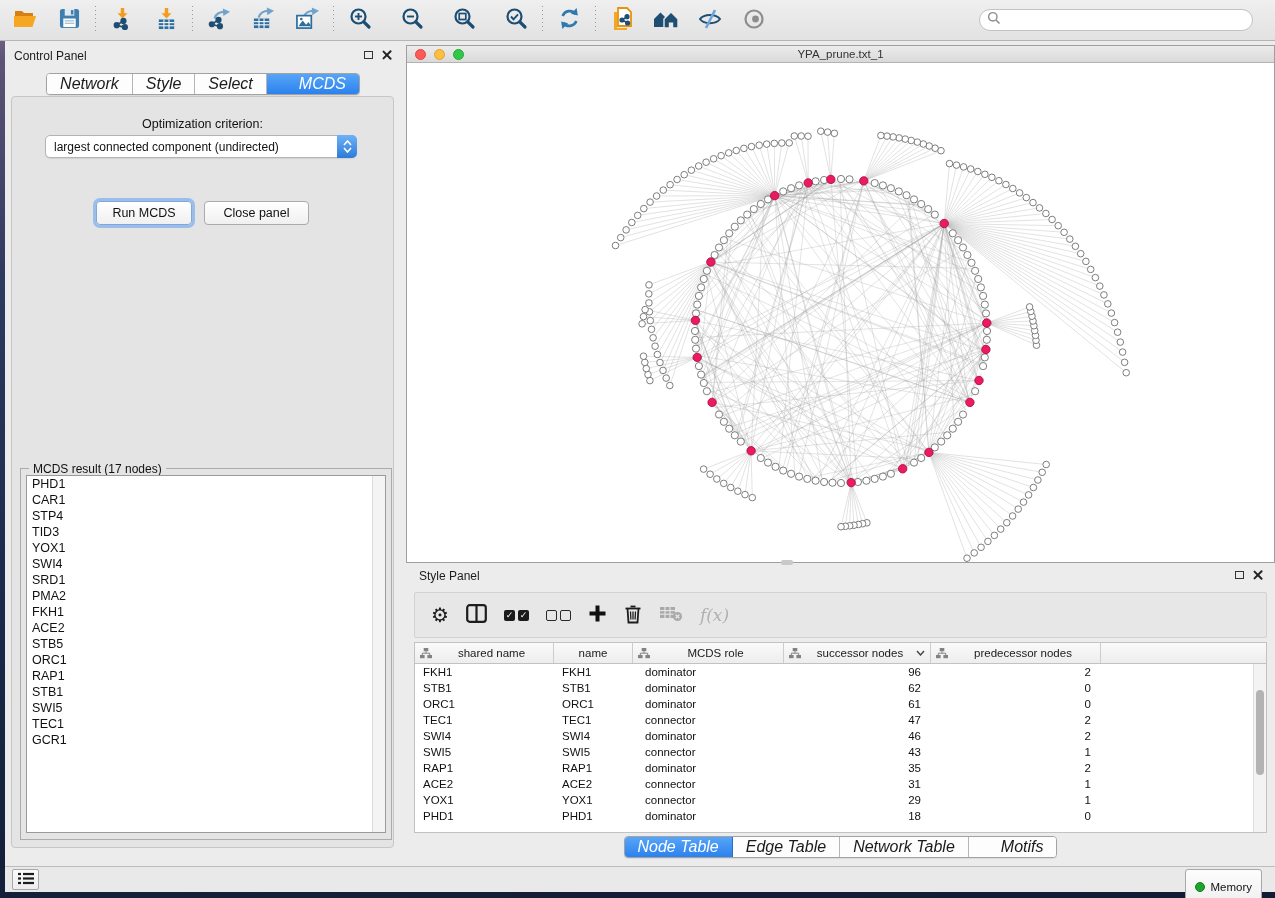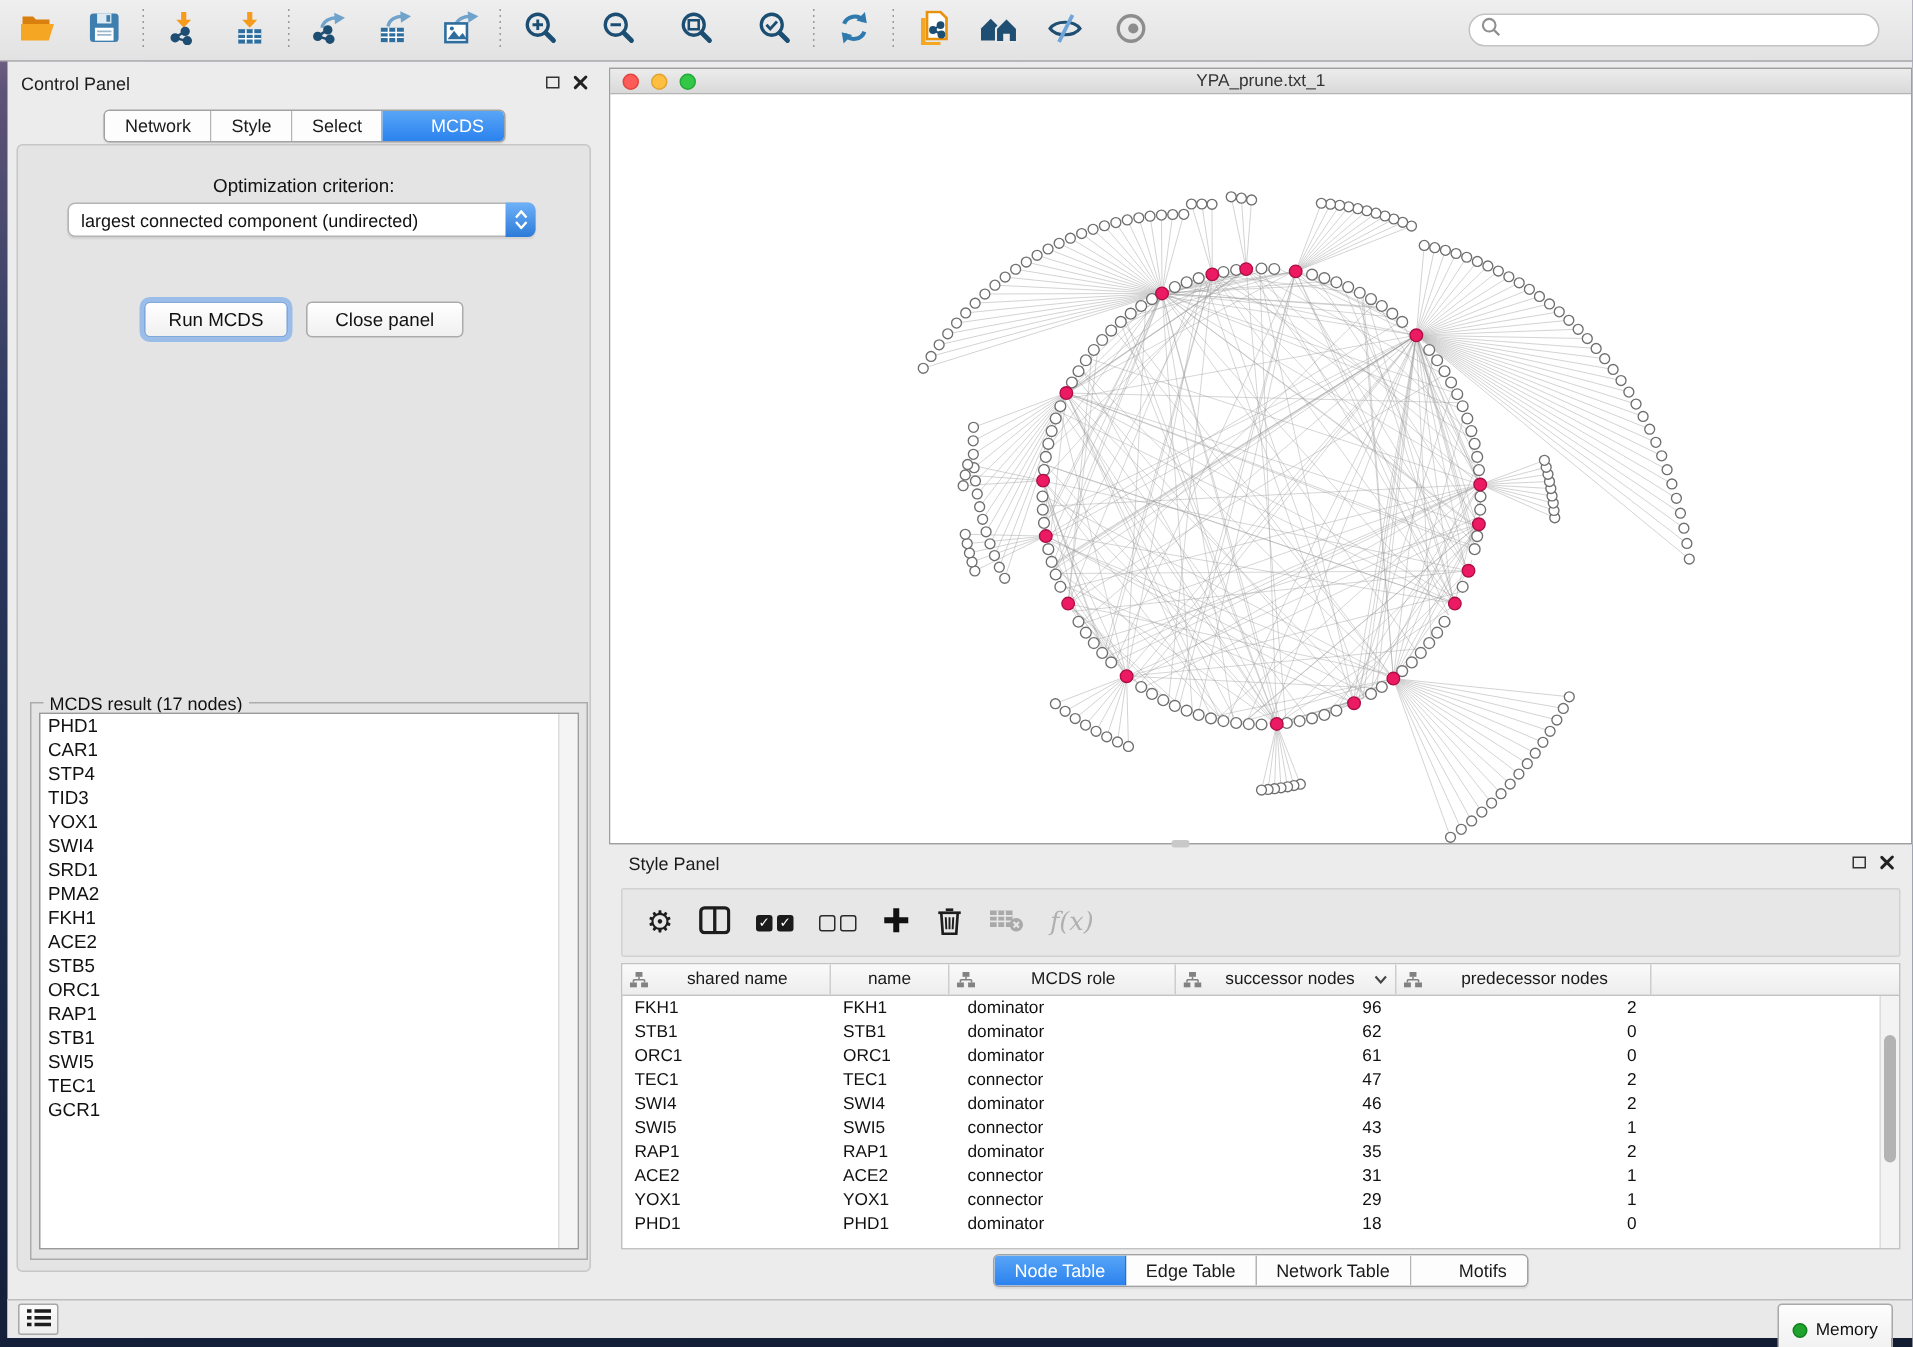--- a/index.html
+++ b/index.html
@@ -33,22 +33,22 @@
   .panel-title { position:absolute; left:9px; top:8px; font-size:12px; color:#1c1c1c; }
   .panel-icons { position:absolute; right:9px; top:9px; display:flex; gap:9px; align-items:center; }
   .float-ic { width:9px; height:8px; border:1.5px solid #333; display:inline-block; }
   .close-ic { width:10px; height:10px; position:relative; display:inline-block; }
   .close-ic:before,.close-ic:after { content:""; position:absolute; left:4px; top:-1px;
     width:2.4px; height:12px; background:#222; border-radius:1px; }
   .close-ic:before { transform:rotate(45deg); } .close-ic:after { transform:rotate(-45deg); }
 
   .seg-bar { display:flex; height:22px; border:1px solid #a2a2a2; border-radius:4px;
     background:#fff; overflow:hidden; box-shadow:0 1px 1px rgba(0,0,0,.08); }
-  .seg { display:flex; align-items:center; justify-content:center; font-size:12px;
-    color:#1b1b1b; padding:0 13px; border-right:1px solid #b5b5b5; background:#fdfdfd; }
+  .seg { display:flex; align-items:center; justify-content:center; font-size:16px;
+    color:#1b1b1b; padding:0 13px; border-right:1px solid #b5b5b5; background:#fdfdfd;font-style:italic; }
   .seg:last-child { border-right:none;padding-left:32px; }
   .seg.active { background:linear-gradient(#58a5f7,#2b82ee); color:#fff; border-right-color:#2b6fc4; }
   .cp-tabs-wrap { position:absolute; left:0; top:32px; width:396px; display:flex; justify-content:center; }
 
   .cp-inner { position:absolute; left:6px; top:55px; width:383px; height:752px;
     background:#e4e4e4; border:1px solid #c6c6c6; border-radius:4px; }
   .opt-label { position:absolute; left:0; top:20px; width:100%; text-align:center;
     font-size:12.5px; color:#111; }
   .dropdown { position:absolute; left:33px; top:38px; width:312px; height:23px;
     background:#fff; border:1px solid #b4b4b4; border-radius:5px; display:flex;

